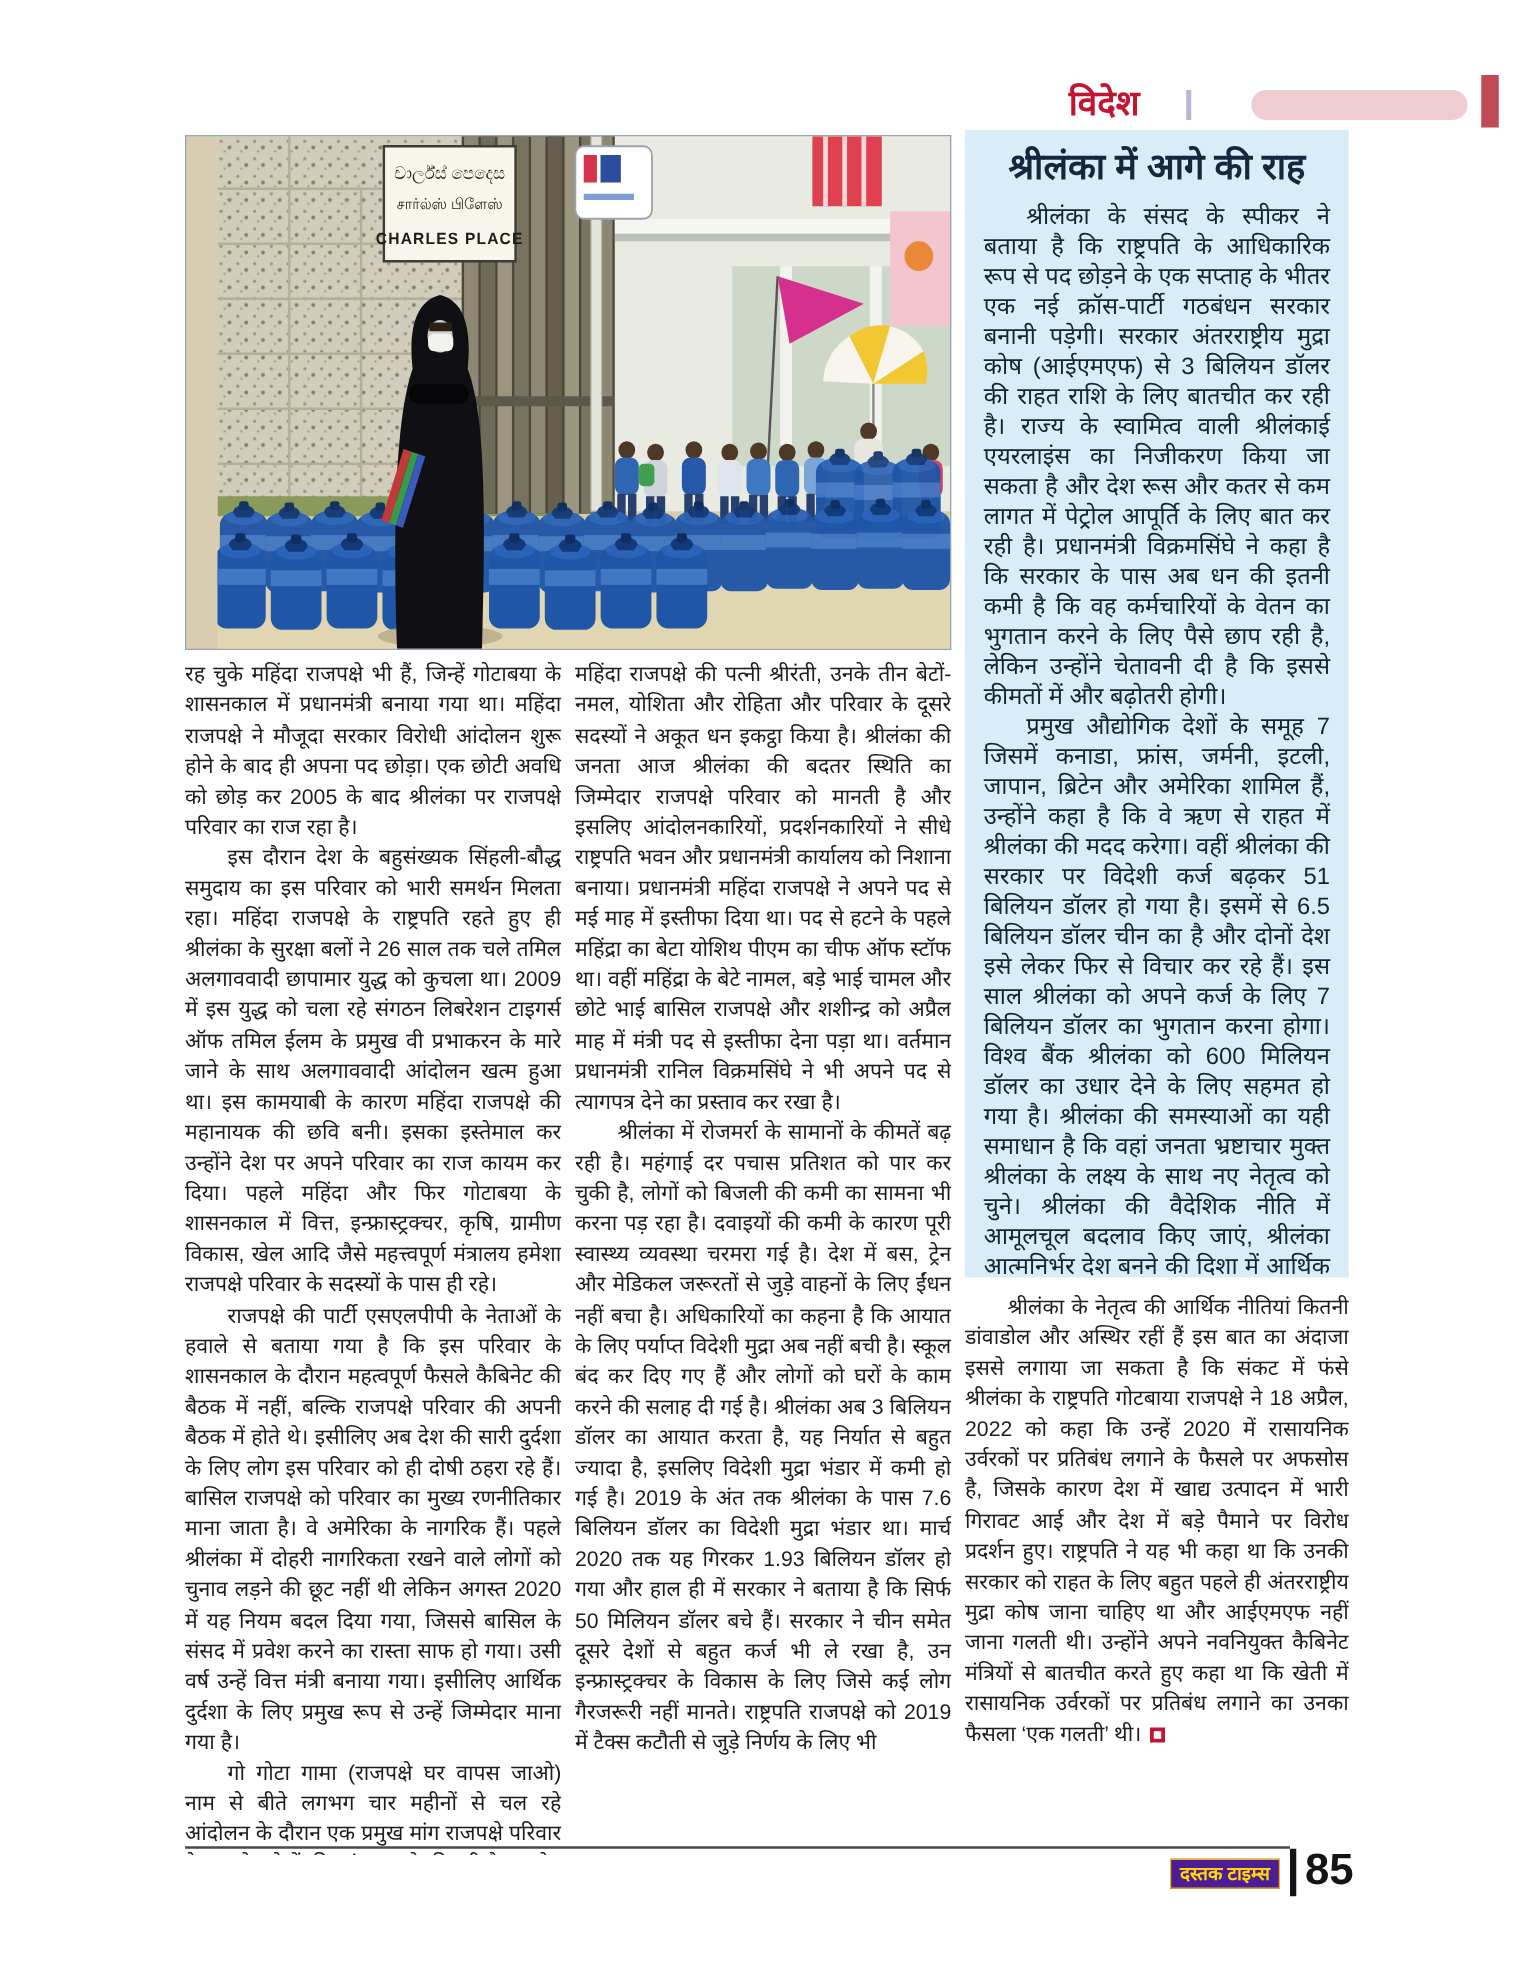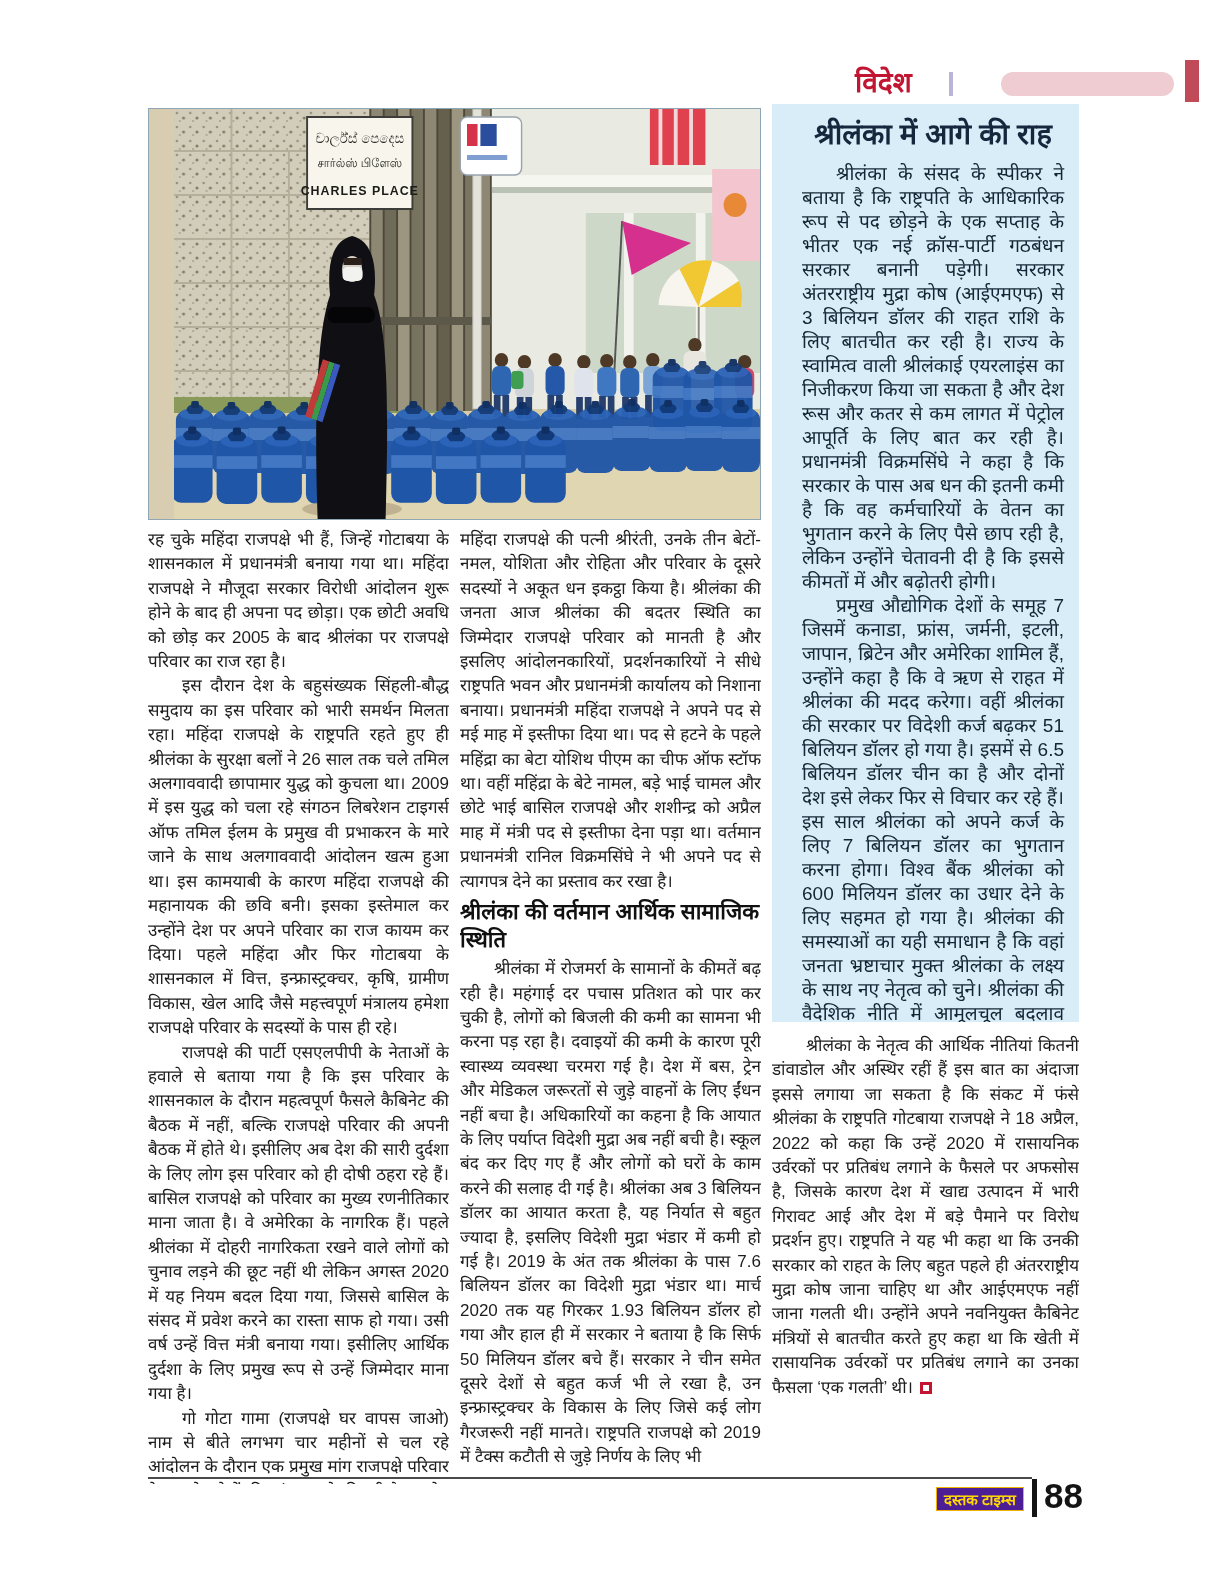--- a/index.html
+++ b/index.html
@@ -28,21 +28,21 @@
   }
   
   .photo {
     position:absolute; left:148px; top:108px; width:613px; height:412px;
     border:1px solid #8fa6b5; background:#d8cdb0;padding-left:25px;
   }
   .photo svg { display:block; width:100%; height:100%; }
   
   .infobox {
     position:absolute; left:772px; top:104px; width:307px; height:918px;
-    background:#d9edf9; padding:10px 15px 8px 30px; overflow:hidden;
+    background:#d9edf9; padding:10px 15px 8px 15px; overflow:hidden;
   }
   .infobox h2 {
     text-align:center; font-size:29px; line-height:36px; font-weight:bold;
     color:#16263d; margin:2px 0 10px 0;
   }
   .infobox p {
     font-size:19px; line-height:24px; text-align:justify; text-indent:34px;
     color:#132433;
   }
   
@@ -257,26 +257,25 @@
 
   <section class="col col1">
     <p class="cont">रह चुके महिंदा राजपक्षे भी हैं, जिन्हें गोटाबया के शासनकाल में प्रधानमंत्री बनाया गया था। महिंदा राजपक्षे ने मौजूदा सरकार विरोधी आंदोलन शुरू होने के बाद ही अपना पद छोड़ा। एक छोटी अवधि को छोड़ कर 2005 के बाद श्रीलंका पर राजपक्षे परिवार का राज रहा है।</p>
     <p>इस दौरान देश के बहुसंख्यक सिंहली-बौद्ध समुदाय का इस परिवार को भारी समर्थन मिलता रहा। महिंदा राजपक्षे के राष्ट्रपति रहते हुए ही श्रीलंका के सुरक्षा बलों ने 26 साल तक चले तमिल अलगाववादी छापामार युद्ध को कुचला था। 2009 में इस युद्ध को चला रहे संगठन लिबरेशन टाइगर्स ऑफ तमिल ईलम के प्रमुख वी प्रभाकरन के मारे जाने के साथ अलगाववादी आंदोलन खत्म हुआ था। इस कामयाबी के कारण महिंदा राजपक्षे की महानायक की छवि बनी। इसका इस्तेमाल कर उन्होंने देश पर अपने परिवार का राज कायम कर दिया। पहले महिंदा और फिर गोटाबया के शासनकाल में वित्त, इन्फ्रास्ट्रक्चर, कृषि, ग्रामीण विकास, खेल आदि जैसे महत्त्वपूर्ण मंत्रालय हमेशा राजपक्षे परिवार के सदस्यों के पास ही रहे।</p>
     <p>राजपक्षे की पार्टी एसएलपीपी के नेताओं के हवाले से बताया गया है कि इस परिवार के शासनकाल के दौरान महत्वपूर्ण फैसले कैबिनेट की बैठक में नहीं, बल्कि राजपक्षे परिवार की अपनी बैठक में होते थे। इसीलिए अब देश की सारी दुर्दशा के लिए लोग इस परिवार को ही दोषी ठहरा रहे हैं। बासिल राजपक्षे को परिवार का मुख्य रणनीतिकार माना जाता है। वे अमेरिका के नागरिक हैं। पहले श्रीलंका में दोहरी नागरिकता रखने वाले लोगों को चुनाव लड़ने की छूट नहीं थी लेकिन अगस्त 2020 में यह नियम बदल दिया गया, जिससे बासिल के संसद में प्रवेश करने का रास्ता साफ हो गया। उसी वर्ष उन्हें वित्त मंत्री बनाया गया। इसीलिए आर्थिक दुर्दशा के लिए प्रमुख रूप से उन्हें जिम्मेदार माना गया है।</p>
     <p>गो गोटा गामा (राजपक्षे घर वापस जाओ) नाम से बीते लगभग चार महीनों से चल रहे आंदोलन के दौरान एक प्रमुख मांग राजपक्षे परिवार के धन के स्रोतों की जांच कराने की रही है। आरोप है कि</p>
   </section>
 
   <section class="col col2">
     <p class="cont">महिंदा राजपक्षे की पत्नी श्रीरंती, उनके तीन बेटों-नमल, योशिता और रोहिता और परिवार के दूसरे सदस्यों ने अकूत धन इकट्ठा किया है। श्रीलंका की जनता आज श्रीलंका की बदतर स्थिति का जिम्मेदार राजपक्षे परिवार को मानती है और इसलिए आंदोलनकारियों, प्रदर्शनकारियों ने सीधे राष्ट्रपति भवन और प्रधानमंत्री कार्यालय को निशाना बनाया। प्रधानमंत्री महिंदा राजपक्षे ने अपने पद से मई माह में इस्तीफा दिया था। पद से हटने के पहले महिंद्रा का बेटा योशिथ पीएम का चीफ ऑफ स्टॉफ था। वहीं महिंद्रा के बेटे नामल, बड़े भाई चामल और छोटे भाई बासिल राजपक्षे और शशीन्द्र को अप्रैल माह में मंत्री पद से इस्तीफा देना पड़ा था। वर्तमान प्रधानमंत्री रानिल विक्रमसिंघे ने भी अपने पद से त्यागपत्र देने का प्रस्ताव कर रखा है।</p>
-    <h3>श्रीलंका की वर्तमान आर्थिक सामाजिक स्थिति</h3>
     <p>श्रीलंका में रोजमर्रा के सामानों के कीमतें बढ़ रही है। महंगाई दर पचास प्रतिशत को पार कर चुकी है, लोगों को बिजली की कमी का सामना भी करना पड़ रहा है। दवाइयों की कमी के कारण पूरी स्वास्थ्य व्यवस्था चरमरा गई है। देश में बस, ट्रेन और मेडिकल जरूरतों से जुड़े वाहनों के लिए ईंधन नहीं बचा है। अधिकारियों का कहना है कि आयात के लिए पर्याप्त विदेशी मुद्रा अब नहीं बची है। स्कूल बंद कर दिए गए हैं और लोगों को घरों के काम करने की सलाह दी गई है। श्रीलंका अब 3 बिलियन डॉलर का आयात करता है, यह निर्यात से बहुत ज्यादा है, इसलिए विदेशी मुद्रा भंडार में कमी हो गई है। 2019 के अंत तक श्रीलंका के पास 7.6 बिलियन डॉलर का विदेशी मुद्रा भंडार था। मार्च 2020 तक यह गिरकर 1.93 बिलियन डॉलर हो गया और हाल ही में सरकार ने बताया है कि सिर्फ 50 मिलियन डॉलर बचे हैं। सरकार ने चीन समेत दूसरे देशों से बहुत कर्ज भी ले रखा है, उन इन्फ्रास्ट्रक्चर के विकास के लिए जिसे कई लोग गैरजरूरी नहीं मानते। राष्ट्रपति राजपक्षे को 2019 में टैक्स कटौती से जुड़े निर्णय के लिए भी</p>
   </section>
 
   <section class="col col3">
     <p><span>श्रीलंका के नेतृत्व की आर्थिक नीतियां कितनी डांवाडोल और अस्थिर रहीं हैं इस बात का अंदाजा इससे लगाया जा सकता है कि संकट में फंसे श्रीलंका के राष्ट्रपति गोटबाया राजपक्षे ने 18 अप्रैल, 2022 को कहा कि उन्हें 2020 में रासायनिक उर्वरकों पर प्रतिबंध लगाने के फैसले पर अफसोस है, जिसके कारण देश में खाद्य उत्पादन में भारी गिरावट आई और देश में बड़े पैमाने पर विरोध प्रदर्शन हुए। राष्ट्रपति ने यह भी कहा था कि उनकी सरकार को राहत के लिए बहुत पहले ही अंतरराष्ट्रीय मुद्रा कोष जाना चाहिए था और आईएमएफ नहीं जाना गलती थी। उन्होंने अपने नवनियुक्त कैबिनेट मंत्रियों से बातचीत करते हुए कहा था कि खेती में रासायनिक उर्वरकों पर प्रतिबंध लगाने का उनका फैसला ‘एक गलती’ थी।</span><span class="endmark"></span></p>
   </section>
 
   <div class="footer-rule"></div>
   <div class="footer-badge">दस्तक टाइम्स</div>
   <div class="footer-bar"></div>
-  <div class="footer-page">88</div>
+  <div class="footer-page">85</div>
 
 </div>
 
 </body></html>

